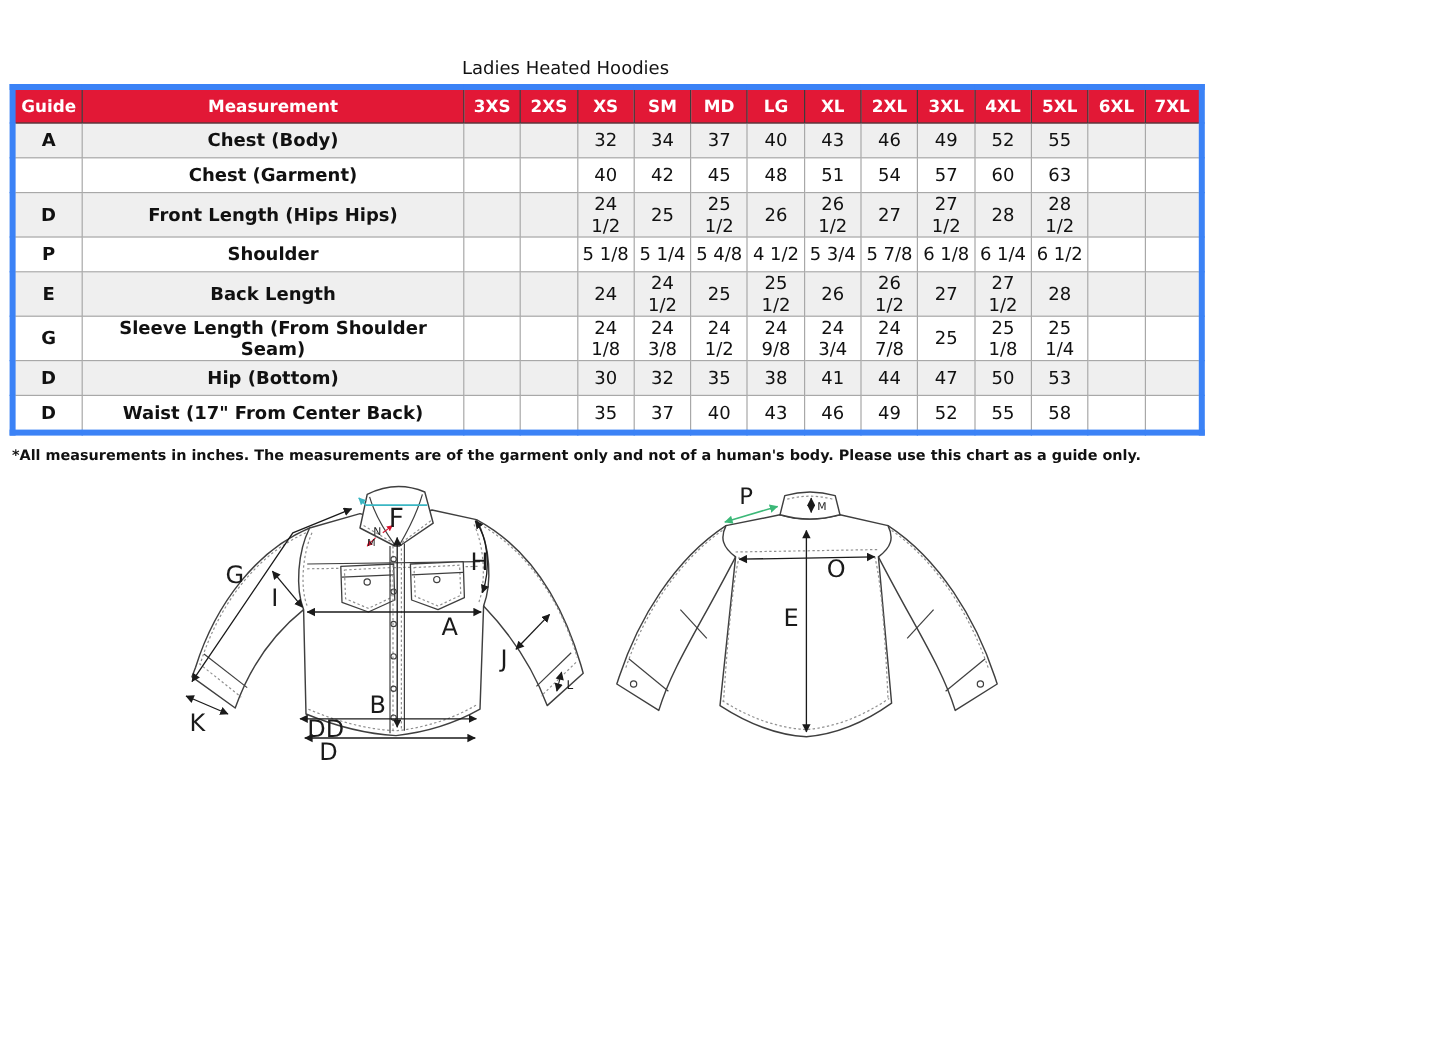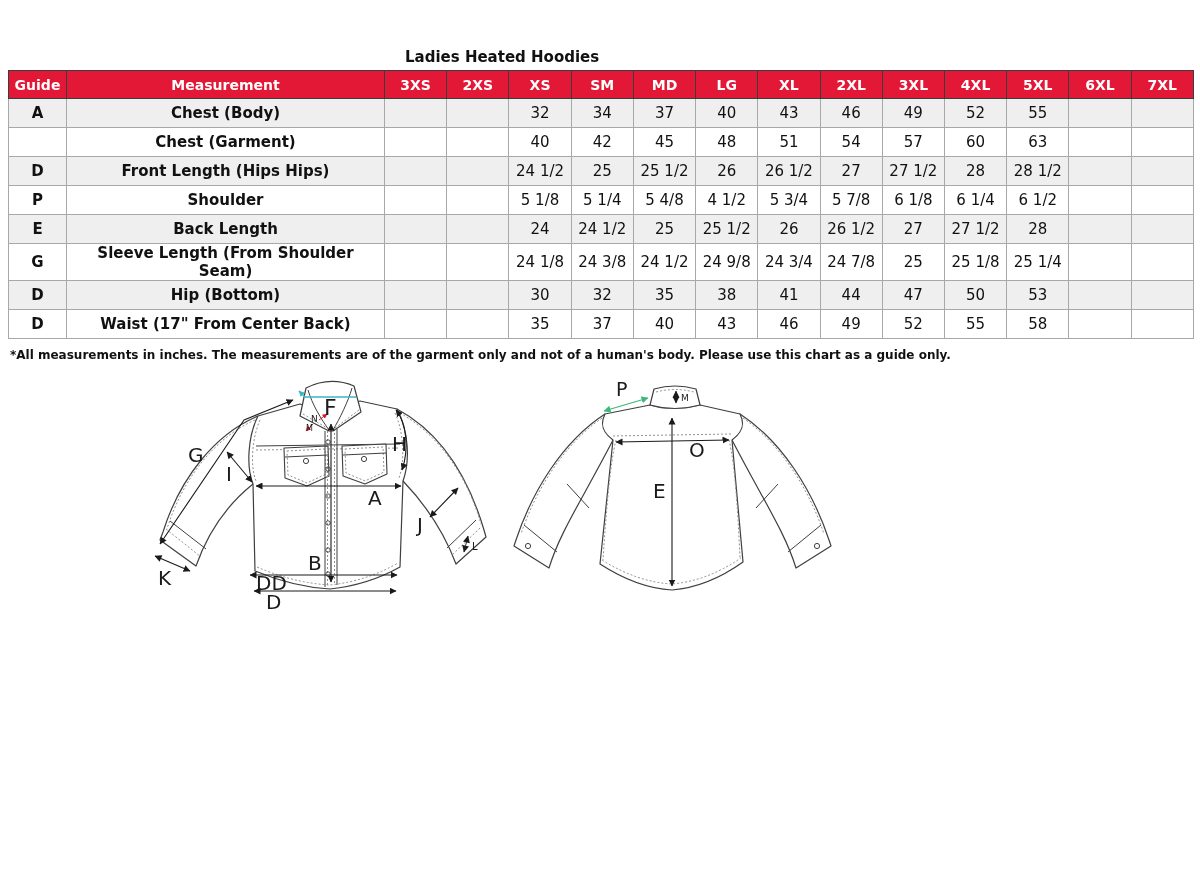--- a/index.html
+++ b/index.html
@@ -14,26 +14,26 @@
     --stitch:#909090;
   }
   html,body{margin:0;padding:0;background:#ffffff;}
   body{
     width:1200px;height:878px;overflow:hidden;
     font-family:"DejaVu Sans","Liberation Sans",sans-serif;
     color:var(--ink);
   }
   .titlebar{position:relative;height:22px;margin-top:48px;}
   .titlebar .sku{position:absolute;left:75px;top:0;font-size:15px;font-weight:bold;white-space:nowrap;}
-  .titlebar .product{position:absolute;left:405px;top:0;font-size:15px;font-weight:bold;white-space:nowrap;}
+  .titlebar .product{position:absolute;left:385px;top:0;font-size:15px;font-weight:normal;white-space:nowrap;}
 
   table.size-chart{
     table-layout:fixed;border-collapse:collapse;
-    margin-left:8px;width:1186px;
-    border:1px solid #3b82f6;
+    margin-left:8px;width:996px;
+    border:5px solid #3b82f6;
   }
   table.size-chart thead th{
     background:var(--header-bg);color:var(--header-text);
     font-size:14px;font-weight:bold;height:27px;
     border:1px solid var(--header-border);
     padding:0;text-align:center;
   }
   table.size-chart td{
     border:1px solid var(--cell-border);
     height:28px;padding:0 2px;text-align:center;

